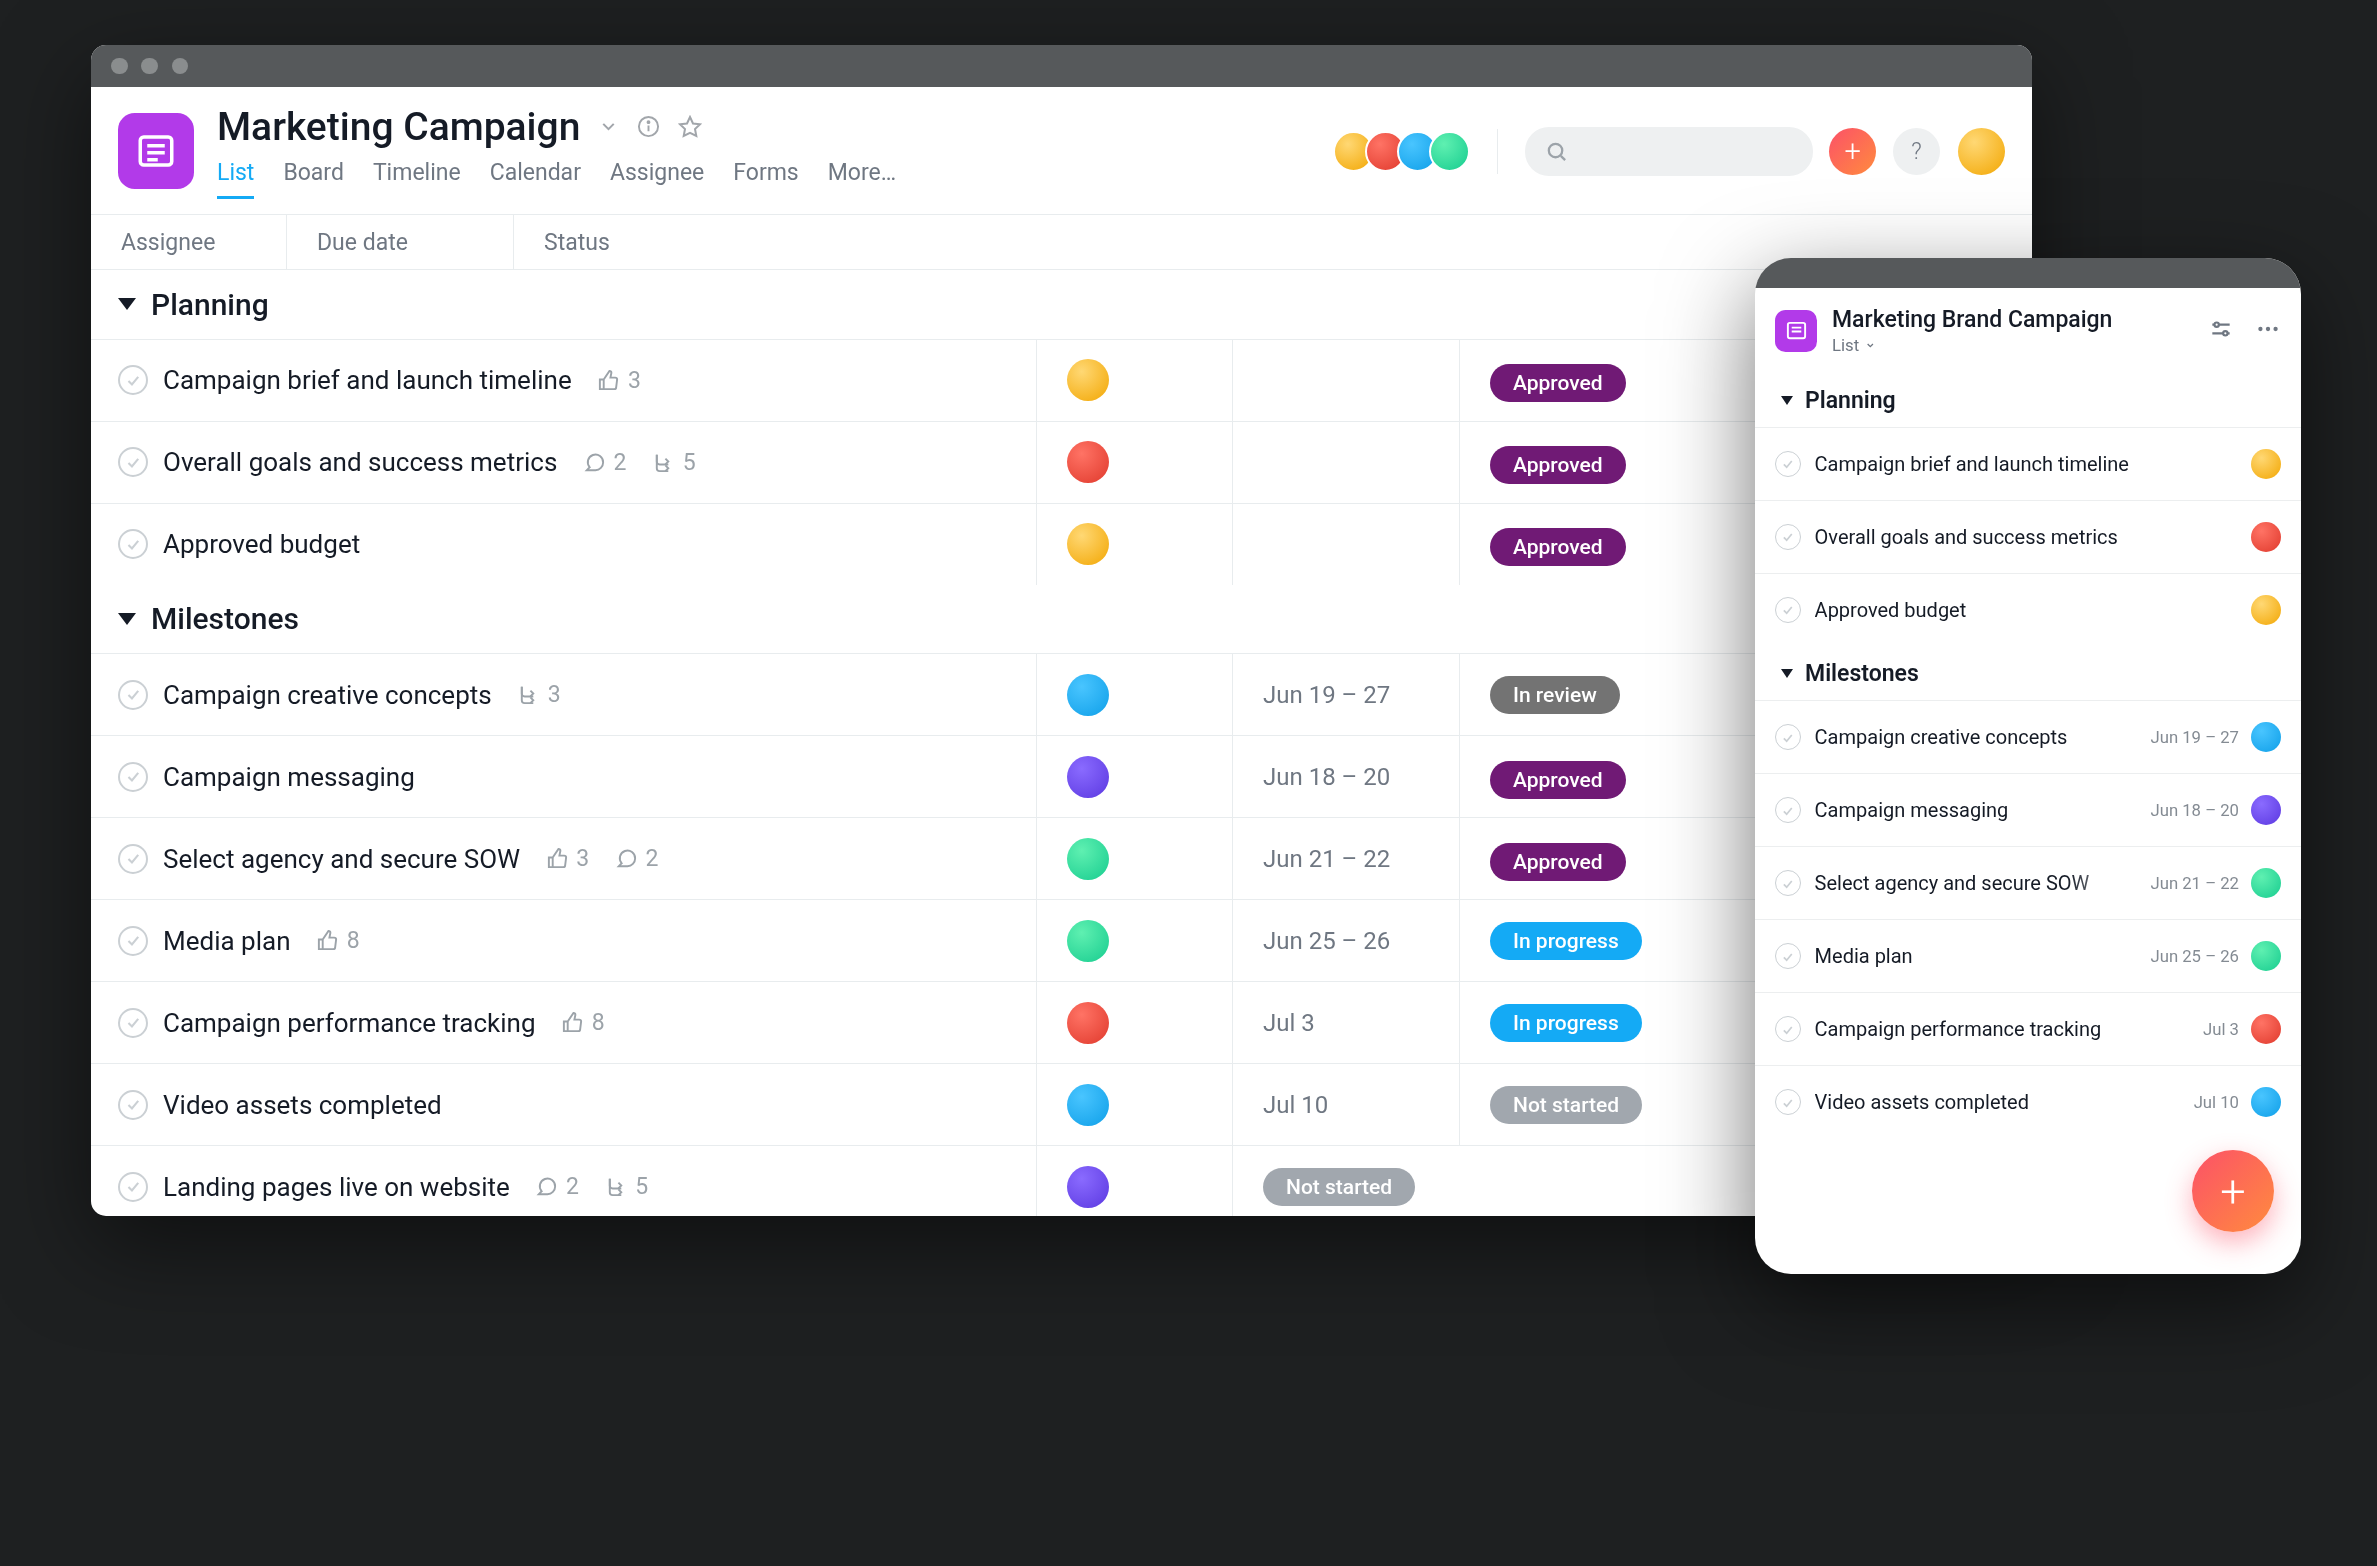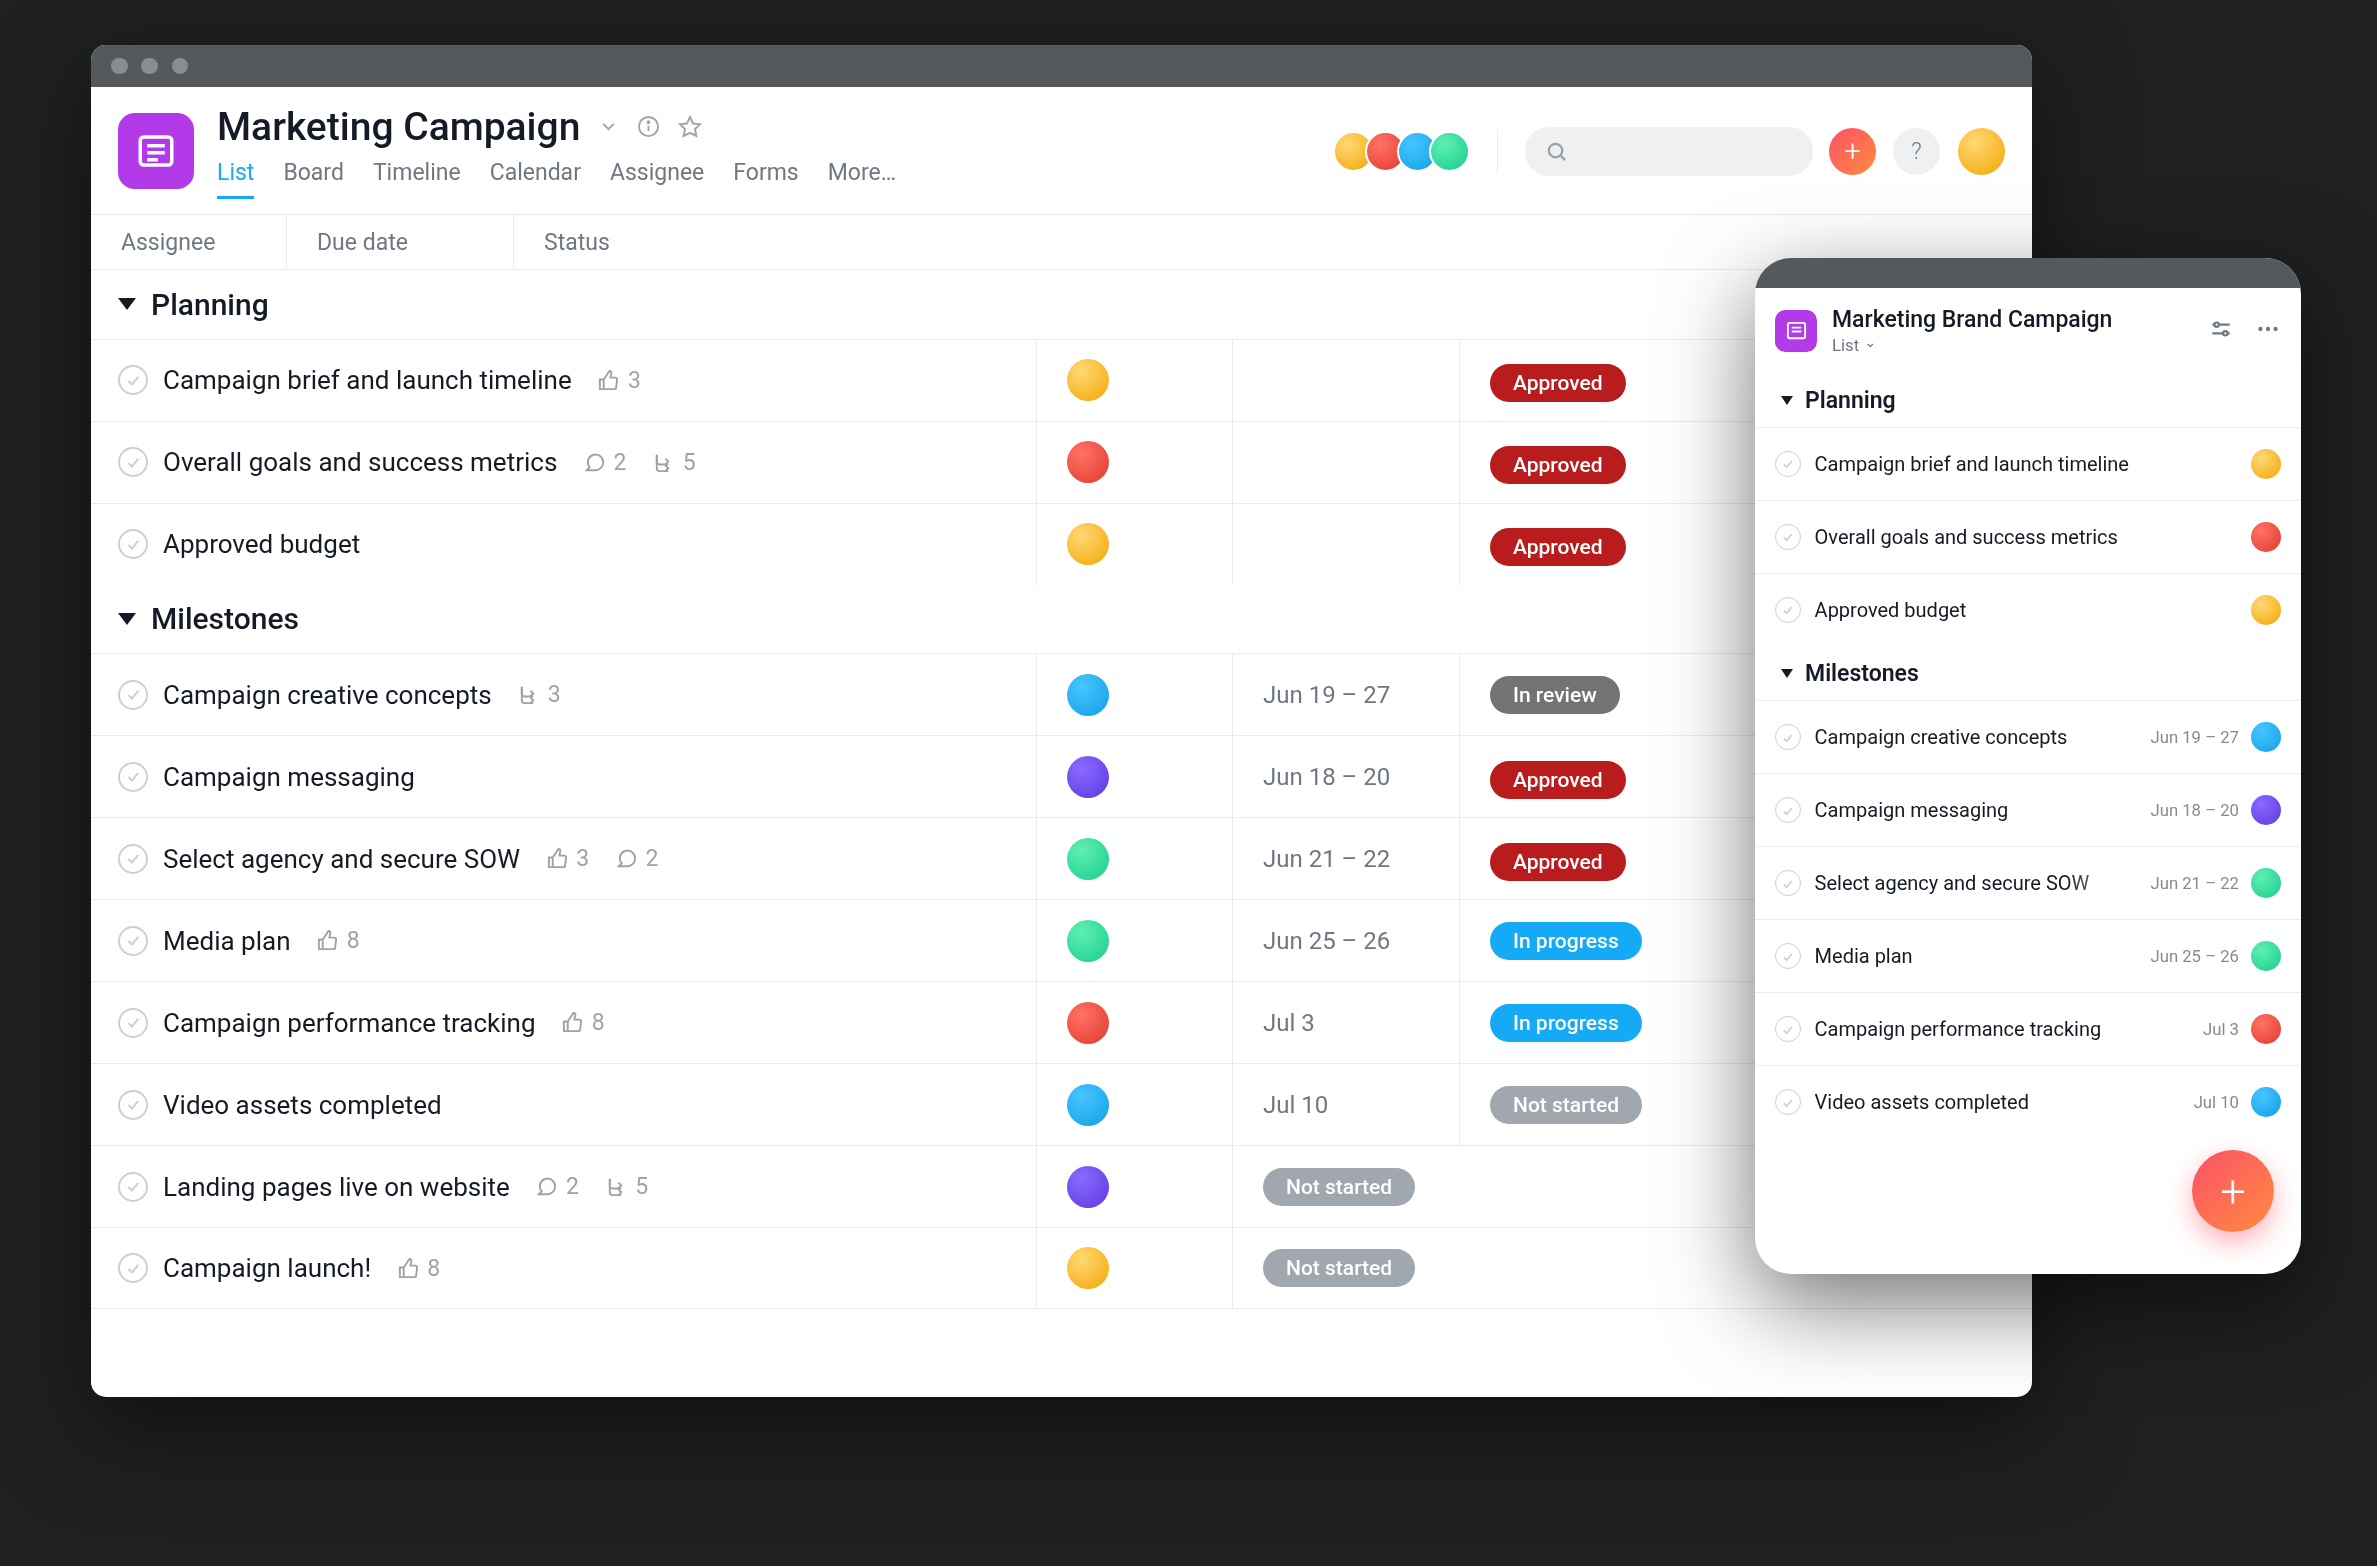--- a/index.html
+++ b/index.html
@@ -8,21 +8,21 @@
     font-family: -apple-system, BlinkMacSystemFont, "Segoe UI", Roboto, Helvetica, Arial, sans-serif;
     width: 2377px;
     height: 1566px;
     position: relative;
     overflow: hidden;
   }
   
   .window {
     position: absolute;
     left: 91px; top: 45px;
-    width: 1941px; height: 1352px;
+    width: 1941px; height: 1171px;
     background: #fff;
     border-radius: 15px;
     box-shadow: 0 30px 91px rgba(0,0,0,.5);
     overflow: hidden;
   }
   .titlebar {
     height: 42px;
     background: #56595B;
     display: flex; align-items: center;
     padding-left: 20px; gap: 13.6px;
@@ -98,21 +98,21 @@
     width:30px; height:30px; border-radius:50%; border:2.3px solid #CBD0D4;
     display:flex; align-items:center; justify-content:center; color:#CBD0D4;
     flex-shrink:0;
   }
   .check svg{width:16.7px;height:16.7px;}
   .avatar32 { width:42px; height:42px; border-radius:50%; }
   .pill {
     height:38px; border-radius:19px; padding:0 23px;
     display:flex; align-items:center; color:#fff; font-size:21px; font-weight:500;
   }
-  .pill.approved { background:#b91c1c;margin-top:6px; }
+  .pill.approved { background:#701a75;margin-top:6px; }
   .pill.review   { background:#737373; }
   .pill.progress { background:#14AAF5; }
   .pill.notstart { background:#A1A7AE; }
   .meta { display:flex; align-items:center; gap:7.6px; color:#9CA3A9; font-size:23px; margin-left:10.6px;}
   .meta svg{width:23px;height:23px;}
 
   
   .mobile {
     position:absolute;
     right:76px; top:258px;

